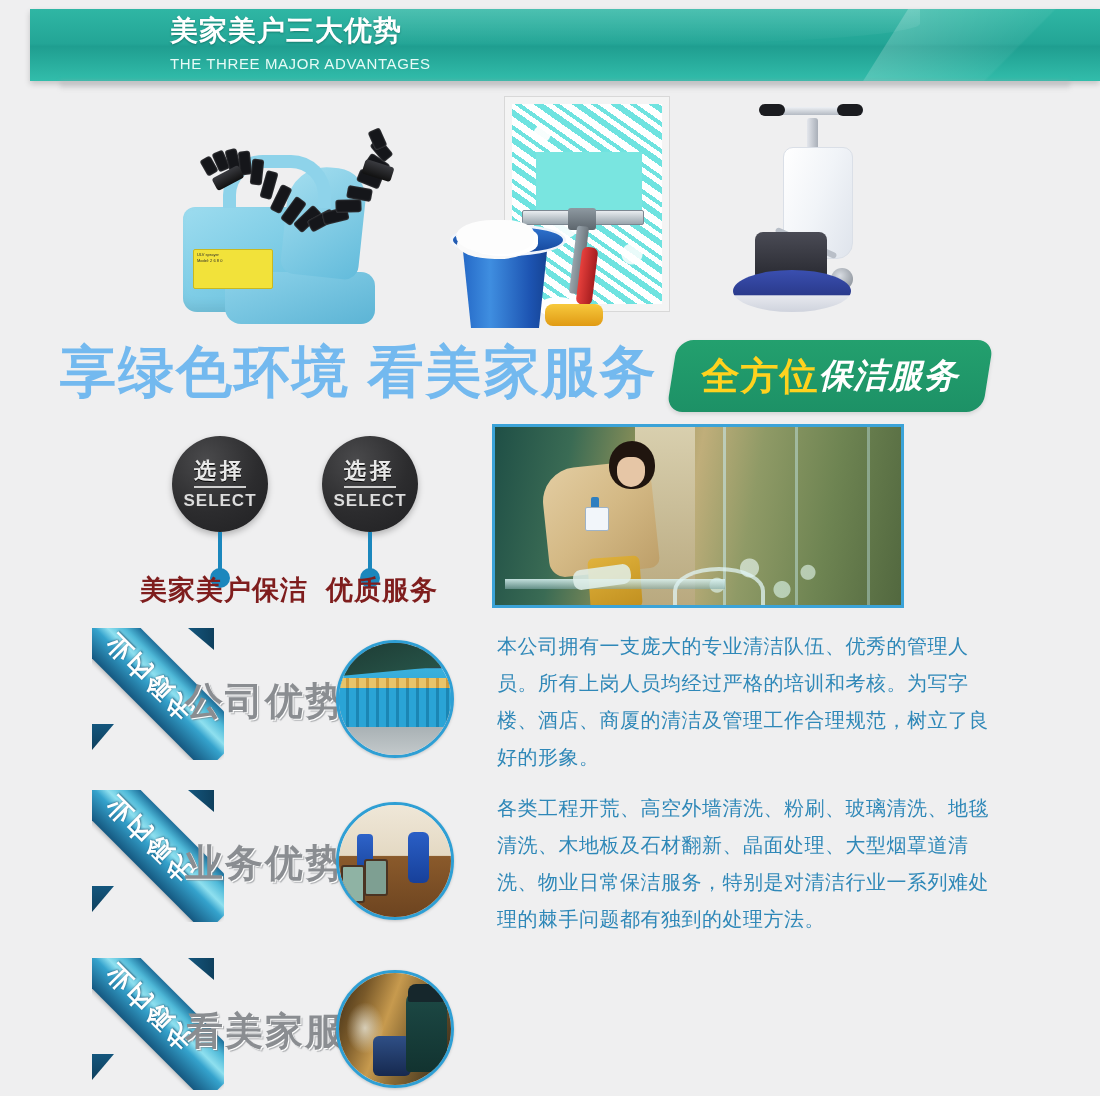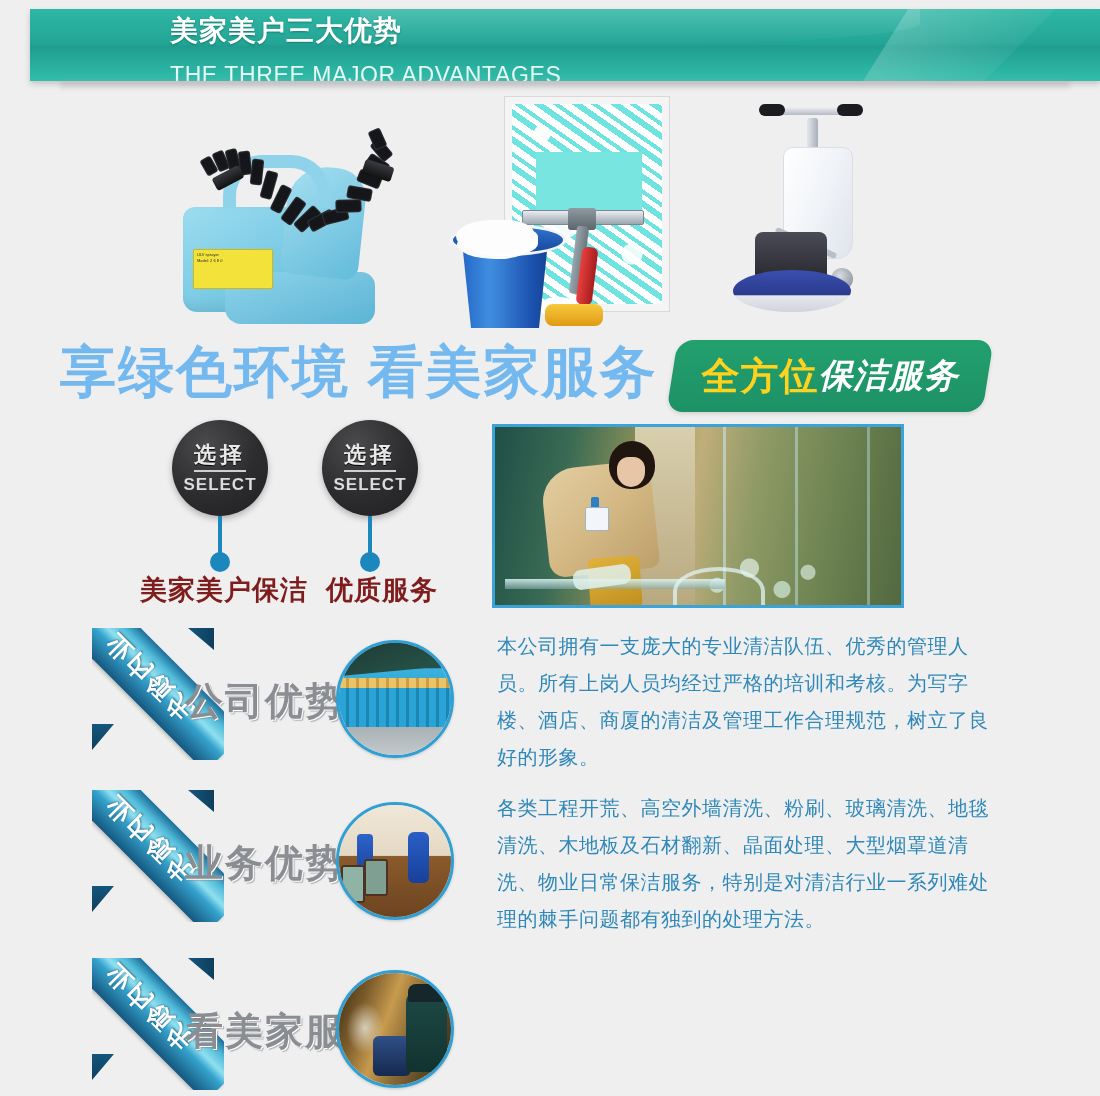--- a/index.html
+++ b/index.html
@@ -55,22 +55,22 @@
     font-size:11px;font-weight:bold;color:#e9f5c9;letter-spacing:.8px;
     font-family:"Liberation Serif","DejaVu Serif",serif;
     margin-top:-3px;text-shadow:0 1px 1px rgba(0,0,0,.6);
   }
   .header-titles{position:absolute;left:140px;top:6px;}
   .header-cn{
     font-size:28px;font-weight:bold;color:#ffffff;letter-spacing:1px;
     line-height:32px;text-shadow:0 1px 2px rgba(0,70,60,.45);
   }
   .header-en{
-    font-size:23px;color:#e6fbf6;letter-spacing:.6px;line-height:24px;
-    margin-top:16px;
+    font-size:15px;color:#e6fbf6;letter-spacing:.6px;line-height:24px;
+    margin-top:5px;
   }
 
   
   .products{position:absolute;left:0;top:92px;width:1100px;height:240px;}
   .prod{position:absolute;}
 
   
   .sprayer{left:165px;top:5px;width:260px;height:230px;}
   .spr-body{
     position:absolute;left:18px;top:110px;width:165px;height:105px;
@@ -225,21 +225,21 @@
   }
   .greenbadge-inner{
     transform:skewX(9deg);
     display:flex;align-items:center;justify-content:center;height:100%;
     white-space:nowrap;
   }
   .gb-yellow{font-size:38px;font-weight:bold;color:#ffd21e;letter-spacing:1px;}
   .gb-white{font-size:34px;font-weight:bold;color:#ffffff;letter-spacing:1px;font-style:italic;}
 
   
-  .selwrap{position:absolute;left:0;top:420px;width:470px;height:200px;padding-left:48px;}
+  .selwrap{position:absolute;left:0;top:436px;width:470px;height:200px;padding-left:48px;}
   .sel-node{position:absolute;width:150px;}
   .sel-node.n1{left:150px;}
   .sel-node.n2{left:300px;}
   .sel-circle{
     position:absolute;left:22px;top:0;width:96px;height:96px;border-radius:50%;
     background:radial-gradient(circle at 35% 25%,#4a4a4c 0%,#2c2c2e 55%,#202022 100%);
     box-shadow:0 3px 6px rgba(0,0,0,.25);
     display:flex;flex-direction:column;align-items:center;justify-content:center;
   }
   .sel-cn{

